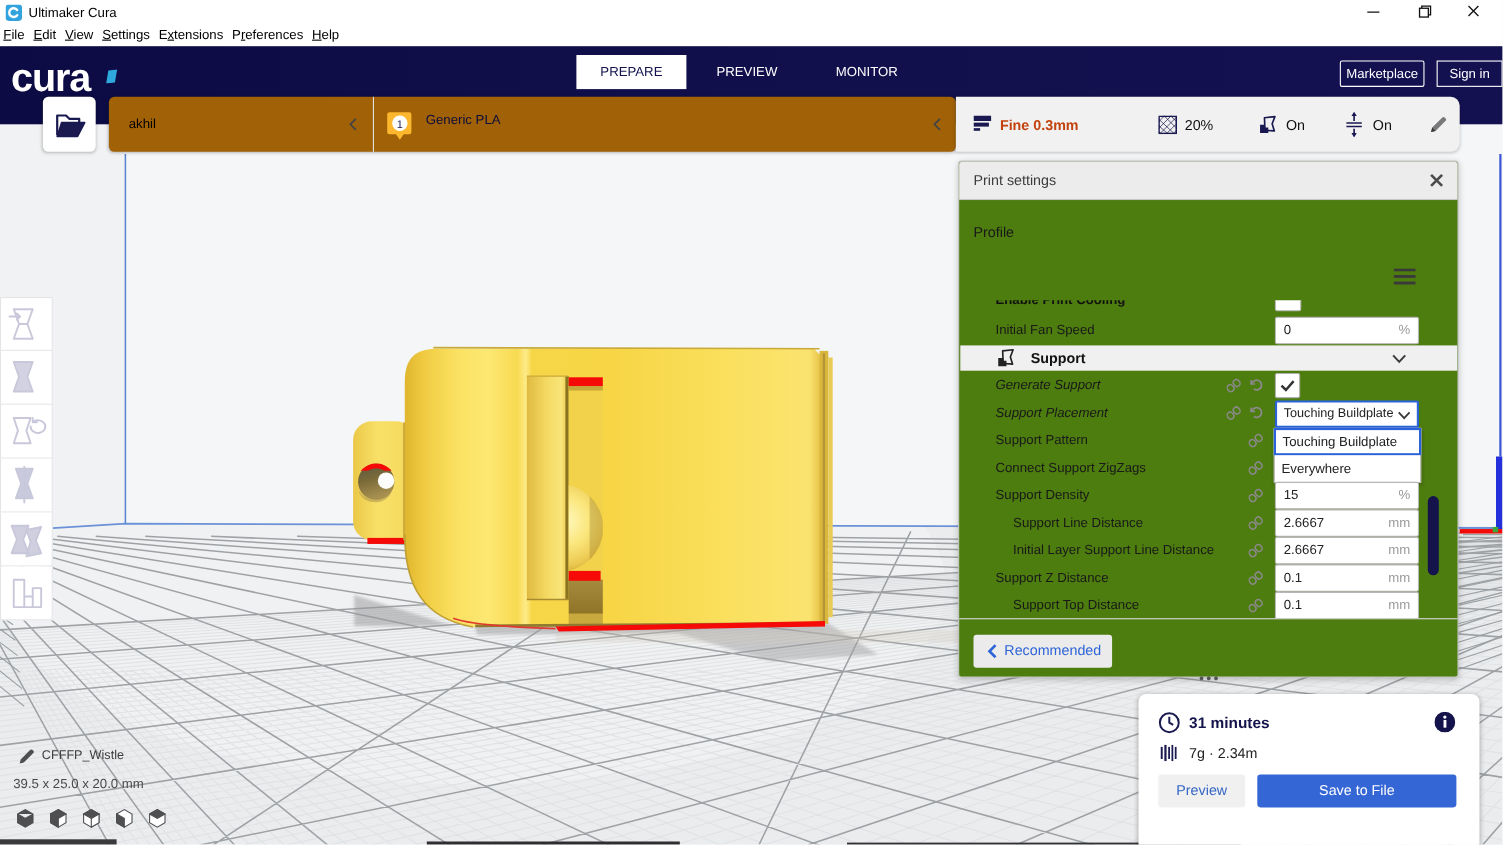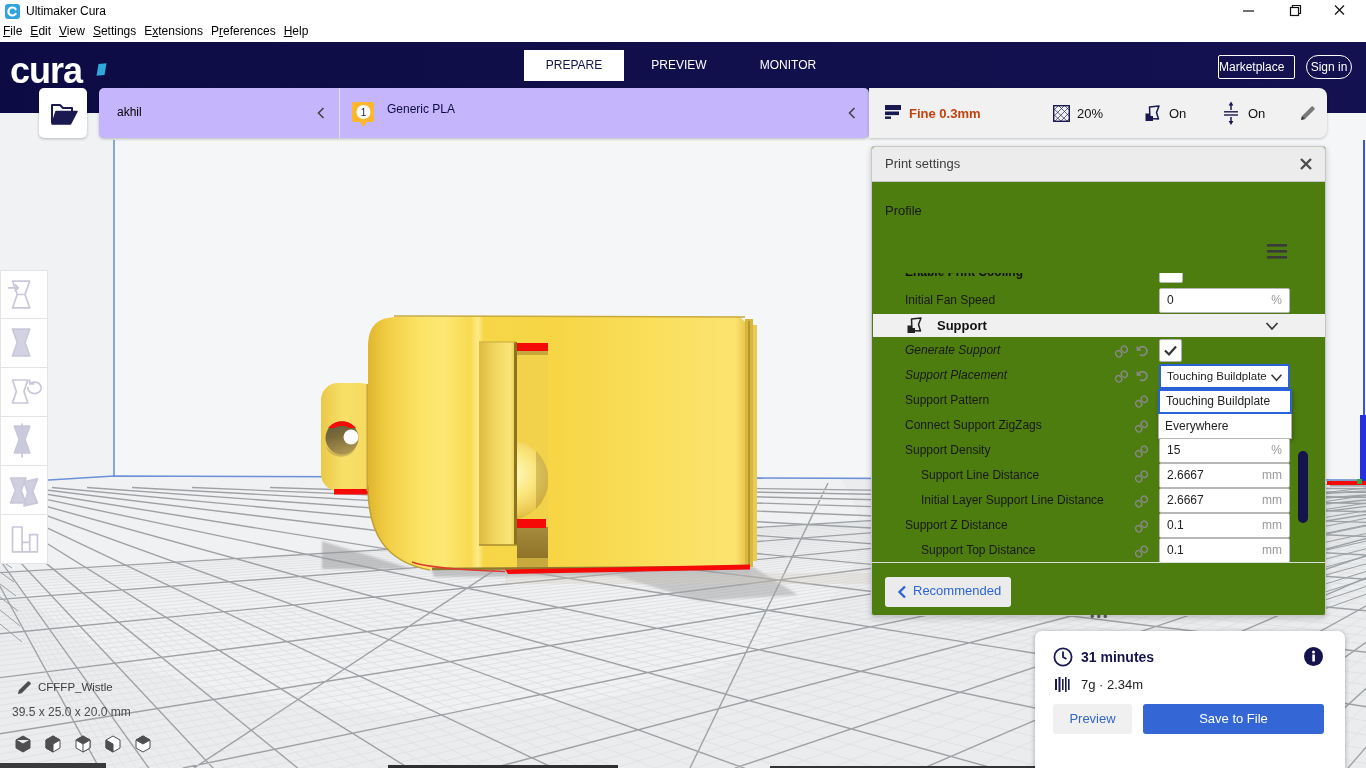--- a/index.html
+++ b/index.html
@@ -157,33 +157,33 @@
 </svg>
 
 <div class="abs" style="left:0;top:42px;width:1366px;height:71px;background:linear-gradient(90deg,#0c0b44 0%,#11104c 55%,#131150 100%);">
   <div class="abs" style="left:10px;top:8px;font-size:36px;font-weight:bold;color:#fff;letter-spacing:-1px;">cura</div>
   <svg class="abs" style="left:95px;top:21px" width="13" height="13" viewBox="0 0 13 13">
     <path d="M3.5 1 L11.5 0.2 L9.5 12 L1.5 12.8 Z" fill="#2fa8dc"></path>
   </svg>
   <div class="abs" style="left:524px;top:8px;width:100px;height:31px;background:#fff;text-align:center;line-height:31px;font-size:12px;color:#13124c;">PREPARE</div>
   <div class="abs" style="left:629px;top:8px;width:100px;height:31px;text-align:center;line-height:31px;font-size:12px;color:#fff;">PREVIEW</div>
   <div class="abs" style="left:738px;top:8px;width:100px;height:31px;text-align:center;line-height:31px;font-size:12px;color:#fff;">MONITOR</div>
-  <div class="abs" style="left:1218px;top:13px;width:77px;height:24px;border:1px solid #fff;border-radius:2px;text-align:left;line-height:22px;font-size:12px;color:#fff;">Marketplace</div>
-  <div class="abs" style="left:1306px;top:13px;width:46px;height:24px;border:1px solid #fff;border-radius:12px;text-align:center;line-height:22px;font-size:12px;color:#fff;">Sign in</div>
+  <div class="abs" style="left:1218px;top:13px;width:77px;height:24px;border:1px solid #fff;border-radius:2px;text-align:center;line-height:22px;font-size:12px;color:#fff;">Marketplace</div>
+  <div class="abs" style="left:1306px;top:13px;width:60px;height:24px;border:1px solid #fff;border-radius:0;text-align:center;line-height:22px;font-size:12px;color:#fff;">Sign in</div>
 </div>
 
 <div class="abs" style="left:39px;top:88px;width:48px;height:50px;background:#fff;border-radius:5px;box-shadow:0 1px 3px rgba(0,0,0,0.25);">
   <svg width="48" height="50" viewBox="0 0 48 50">
       <g transform="translate(12,14)">
     <path d="M1 21 L1 3 L9 3 L12 6 L21 6 L21 9" fill="none" stroke="#1a1950" stroke-width="2" stroke-linejoin="round"></path>
     <path d="M5 9.5 L26 9.5 L19.5 22 L1 22 Z" fill="#1a1950" stroke="#1a1950" stroke-width="1.5" stroke-linejoin="round"></path>
   </g>
     </svg>
 </div>
-<div class="abs" style="left:99px;top:88px;width:770px;height:50px;background:#c4b5fd;border-radius:5px;box-shadow:0 1px 3px rgba(0,0,0,0.25);">
+<div class="abs" style="left:99px;top:88px;width:770px;height:50px;background:#a16207;border-radius:5px;box-shadow:0 1px 3px rgba(0,0,0,0.25);">
   <span class="abs" style="left:18px;top:17px;font-size:12px;color:#000;">akhil</span>
   <svg class="abs" style="left:214px;top:17px" width="16" height="16" viewBox="0 0 16 16">
       <path d="M10.5 3 L5.5 8 L10.5 13" stroke="#444" stroke-width="1.6" fill="none"></path>
     </svg>
   <div class="abs" style="left:240px;top:0;width:1px;height:50px;background:#e0e0e0;"></div>
   <svg class="abs" style="left:252px;top:13px" width="26" height="28" viewBox="0 0 26 28">
     <path d="M3 1 h18 a2 2 0 0 1 2 2 v16 a2 2 0 0 1 -2 2 h-5 l-3.5 5 l-3.5 -5 h-6 a2 2 0 0 1 -2 -2 v-16 a2 2 0 0 1 2 -2 Z" fill="#fdb72e"></path>
     <circle cx="12.5" cy="11" r="7" fill="#fff"></circle>
     <text x="12.5" y="15" font-size="10" fill="#14134b" text-anchor="middle">1</text>
   </svg>

